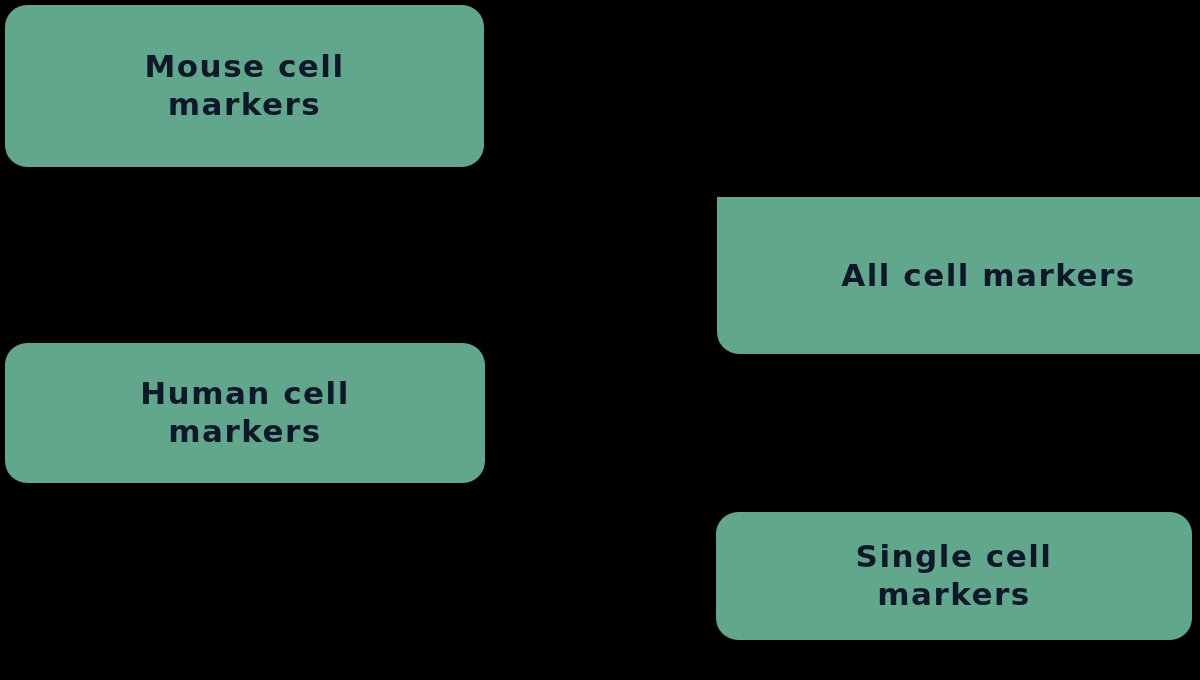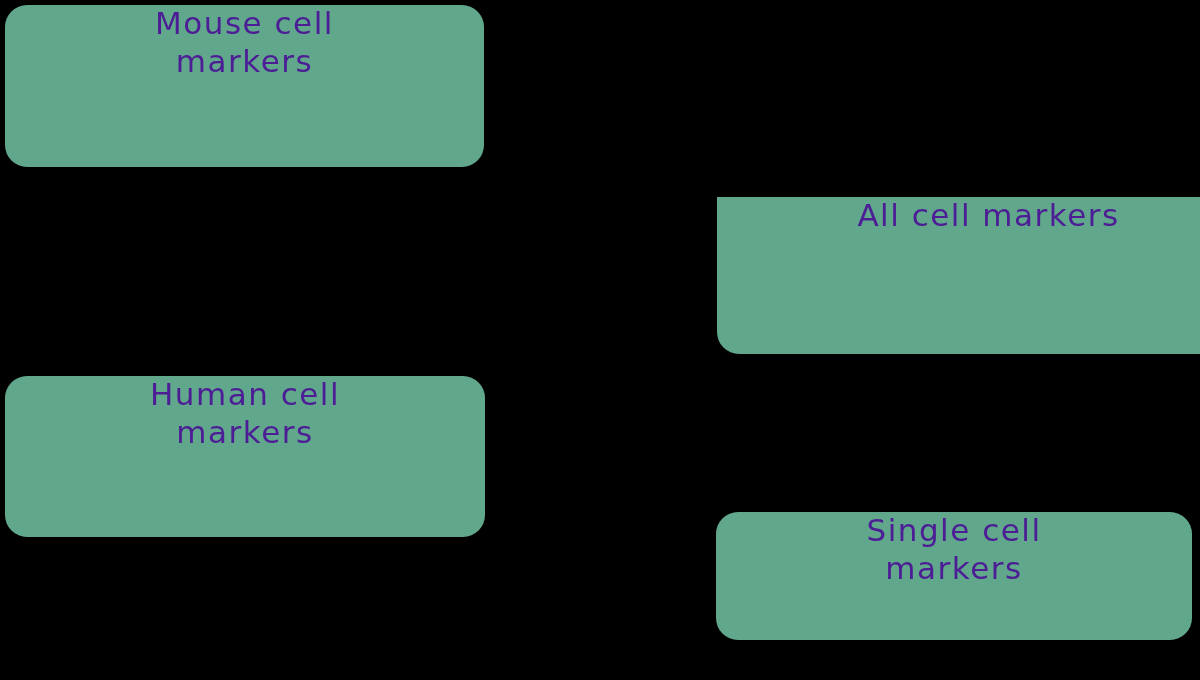--- a/index.html
+++ b/index.html
@@ -13,37 +13,37 @@
     height: 680px;
     background: #000000;
     overflow: hidden;
     font-family: "DejaVu Sans", "Liberation Sans", sans-serif;
   }
   .node {
     position: absolute;
     background: #60a78c;
     border-radius: 22px;
     display: flex;
-    align-items: flex-start;
+    align-items: center;
     justify-content: center;
     text-align: center;
-    color: #4c1d95;
+    color: #0f172a;
     font-size: 31px;
-    font-weight: 400;
+    font-weight: 700;
     letter-spacing: 1.5px;
     line-height: 1.22;
   }
   .node-label {
     white-space: pre-line;
     padding: 0 20px;
   }
   #node-mouse  { left: 5px;   top: 5px;   width: 479px; height: 162px; }
   #node-all    { left: 717px; top: 177px; width: 543px; height: 157px;
                  border-radius: 0 22px 22px 22px; margin-top: 20px; }
-  #node-human  { left: 5px;   top: 343px; width: 480px; height: 161px; margin-top: 33px; }
+  #node-human  { left: 5px;   top: 343px; width: 480px; height: 140px; }
   #node-single { left: 716px; top: 512px; width: 476px; height: 128px; }
   .arrowhead {
     position: absolute;
     left: 690px;
     top: 150px;
     width: 60px;
     height: 50px;
     z-index: 5;
     pointer-events: none;
   }

